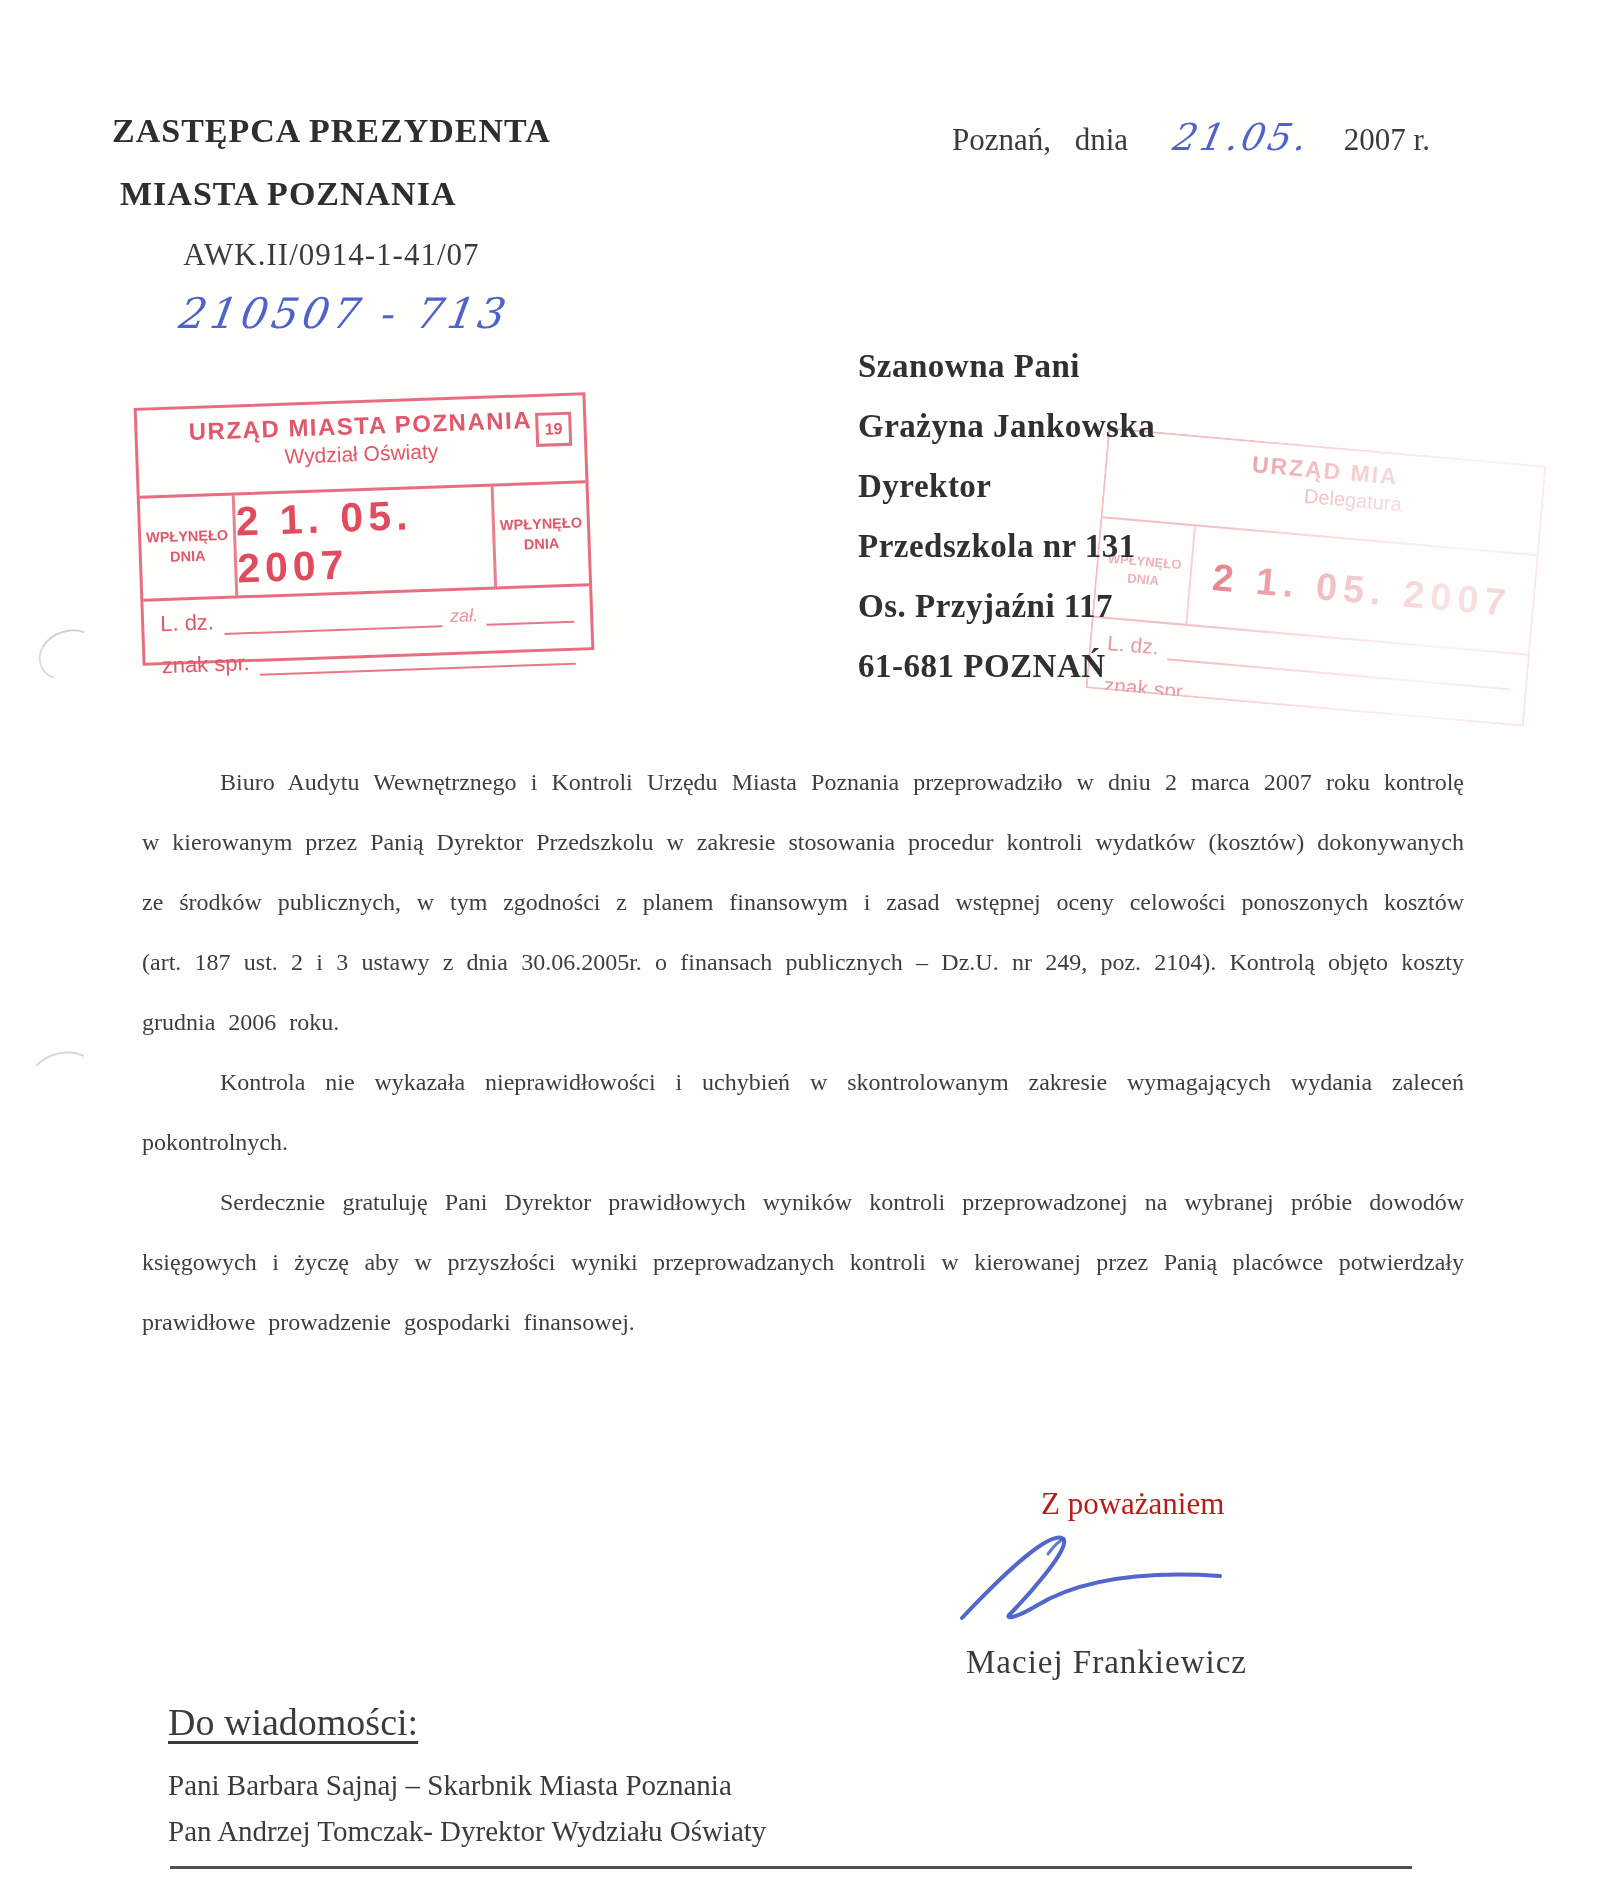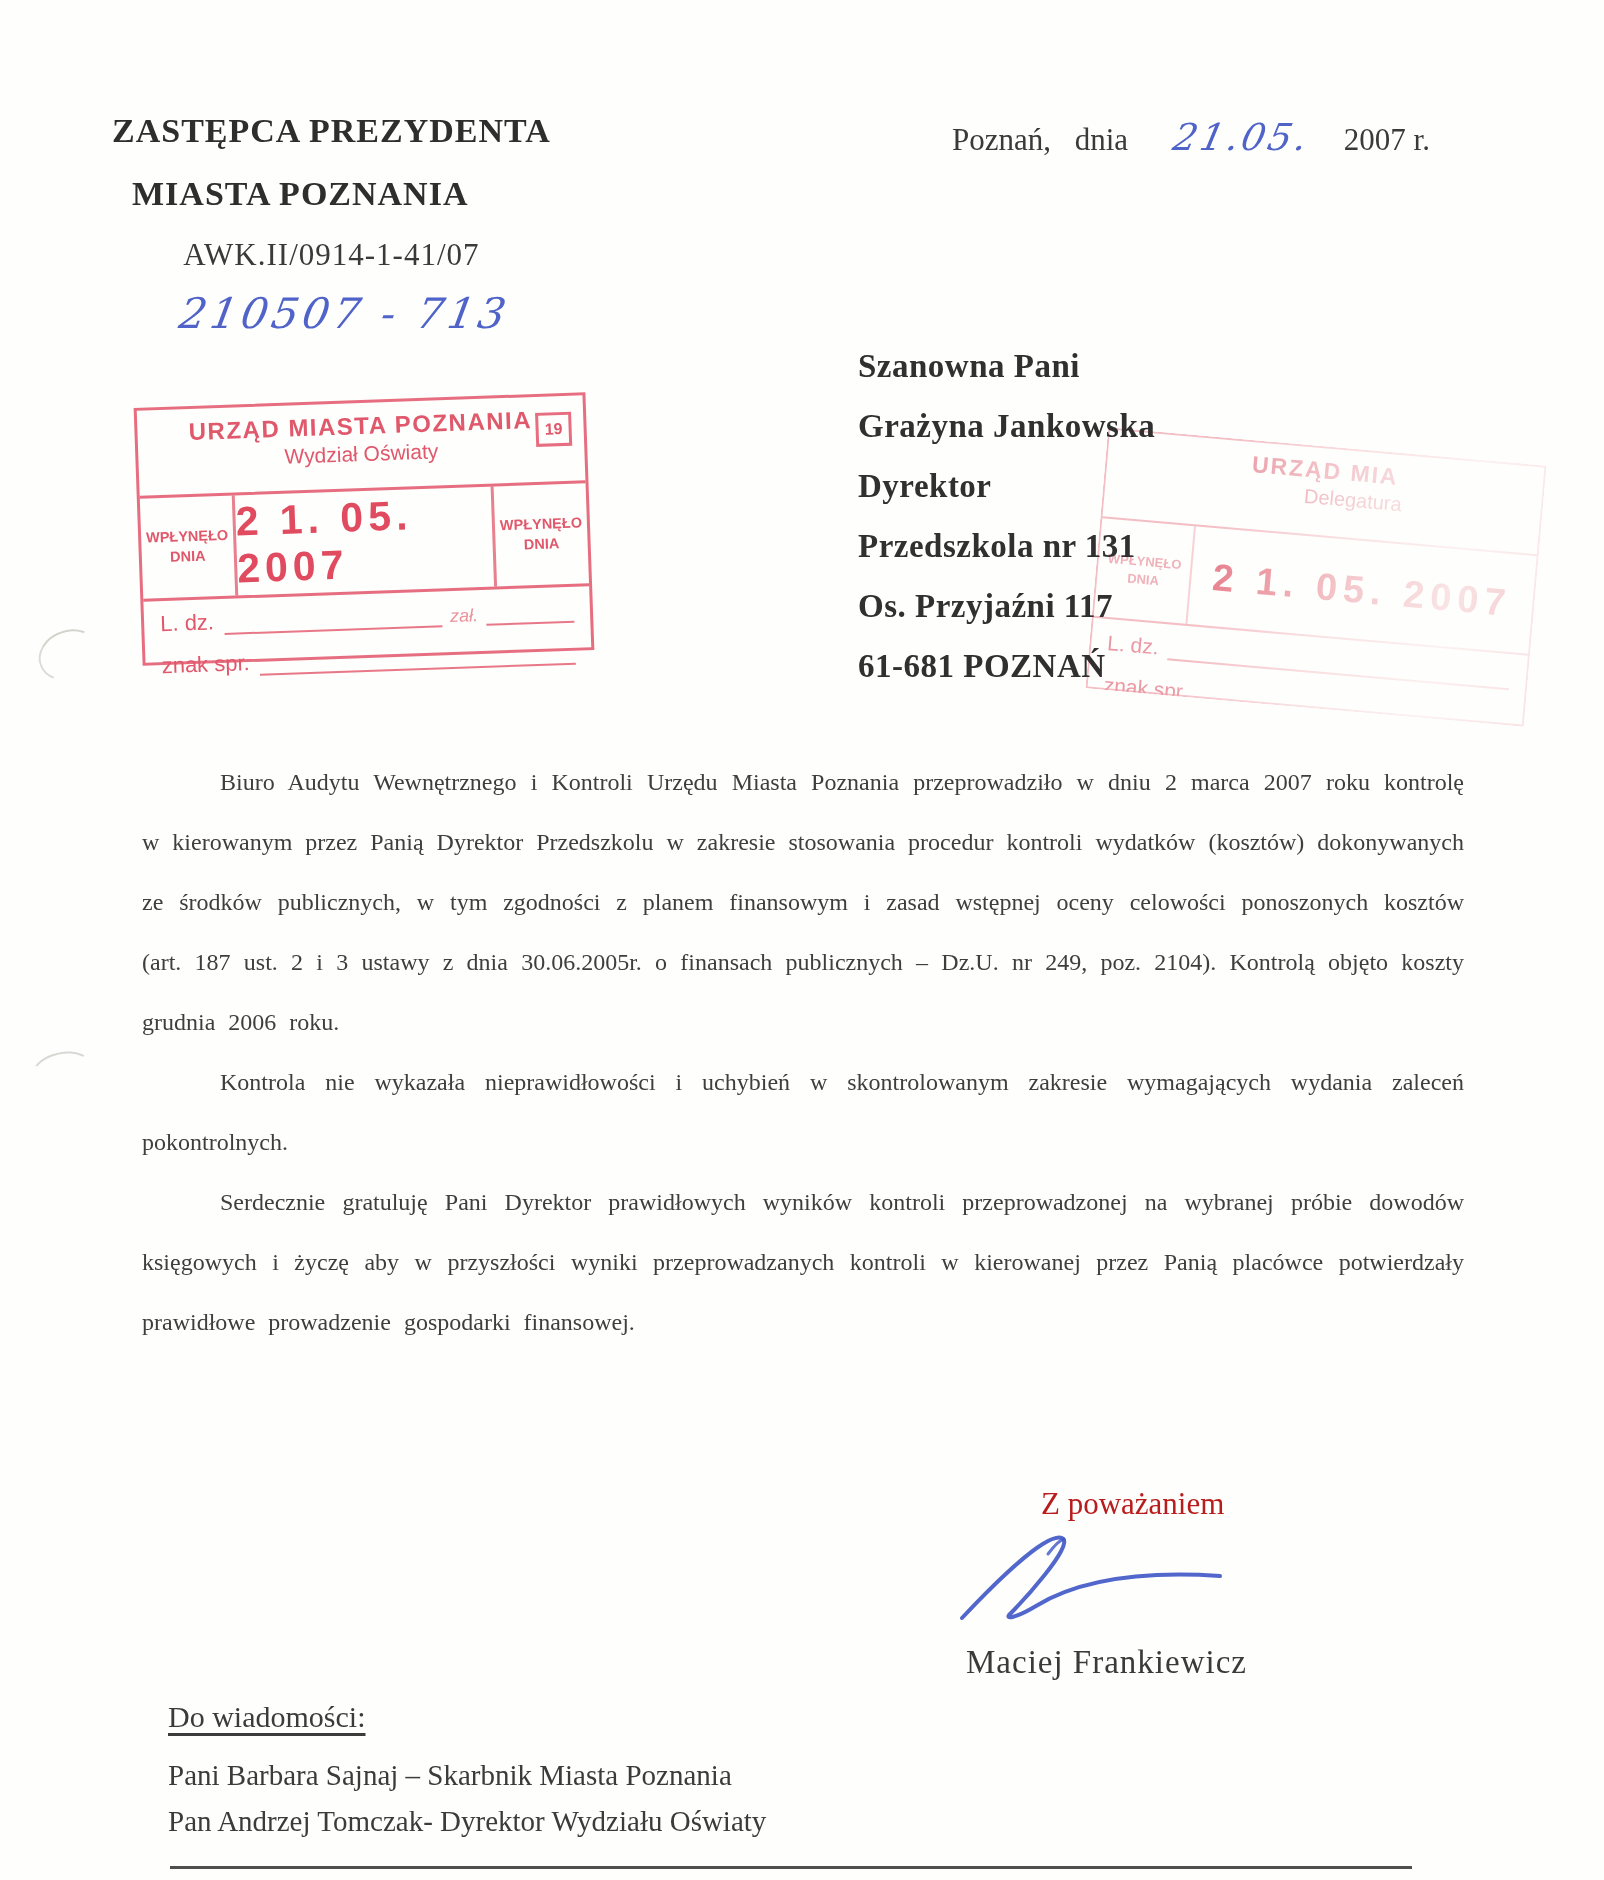--- a/index.html
+++ b/index.html
@@ -8,21 +8,21 @@
     width:1604px;height:1880px;
     background:#fefefc;
     font-family:"Liberation Serif", serif;
     color:#3c3c3c;
     overflow:hidden;
     margin:0 auto;
   }
   
   .hdr-left{position:absolute;left:112px;top:112px;}
   .hdr-line{font-weight:bold;font-size:34px;letter-spacing:1px;color:#2e2e2e;}
-  .hdr-line.l2{margin-top:25px;margin-left:20px;}
+  .hdr-line.l2{margin-top:25px;margin-left:8px;}
   .hdr-ref{margin-top:24px;font-size:31px;letter-spacing:1px;color:#3a3a3a;text-align:center;}
   .hand{
     font-family:"DejaVu Serif", serif;
     font-style:italic;
     color:#5063c8;
   }
   .hdr-hand{margin-top:16px;margin-left:68px;font-size:42px;letter-spacing:4px;transform:skewX(-10deg);}
   .dateline{position:absolute;left:952px;top:116px;font-size:31px;color:#3a3a3a;white-space:nowrap;}
   .dateline .pre{word-spacing:16px;}
   .dateline .hand-date{font-size:37px;letter-spacing:3px;margin:0 34px 0 46px;display:inline-block;transform:skewX(-12deg);}
@@ -81,21 +81,21 @@
     font-size:24px;line-height:60px;
     text-align:justify;color:#3e3e3e;word-spacing:7px;
   }
   .body-text p{margin:0;text-indent:78px;}
   
   .closing-sal{position:absolute;left:1041px;top:1486px;font-size:31px;color:#b91c1c;}
   .signature{position:absolute;left:952px;top:1520px;z-index:2;}
   .signer{position:absolute;left:966px;top:1600px;font-size:33px;color:#3a3a3a;letter-spacing:1px;margin-top:44px;}
   
   .cc{position:absolute;left:168px;top:1700px;font-size:29px;color:#3b3b3b;}
-  .cc-head{text-decoration:underline;text-underline-offset:6px;margin-bottom:18px;font-size:30px;}
+  .cc-head{text-decoration:underline;text-underline-offset:6px;margin-bottom:18px;font-size:38px;}
   .cc-item{line-height:46px;}
   
   .bottom-rule{position:absolute;left:170px;top:1866px;width:1242px;height:3px;background:#4f4f4f;}
   .arc{position:absolute;border:2.5px solid transparent;border-radius:50%;}
   .arc1{left:38px;top:630px;width:58px;height:46px;border-top-color:#d3d3cd;border-left-color:#dcdcd6;transform:rotate(-20deg);}
   .arc2{left:30px;top:1052px;width:62px;height:42px;border-top-color:#d8d8d2;transform:rotate(-12deg);}
 </style>
 </head>
 <body>
 

